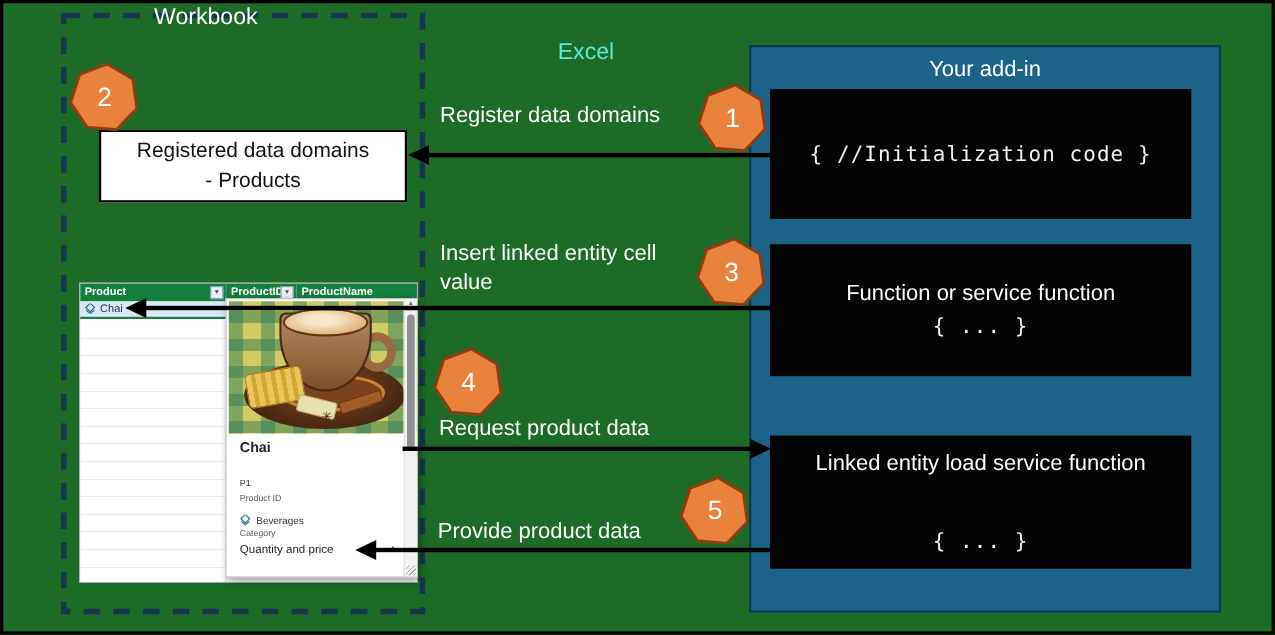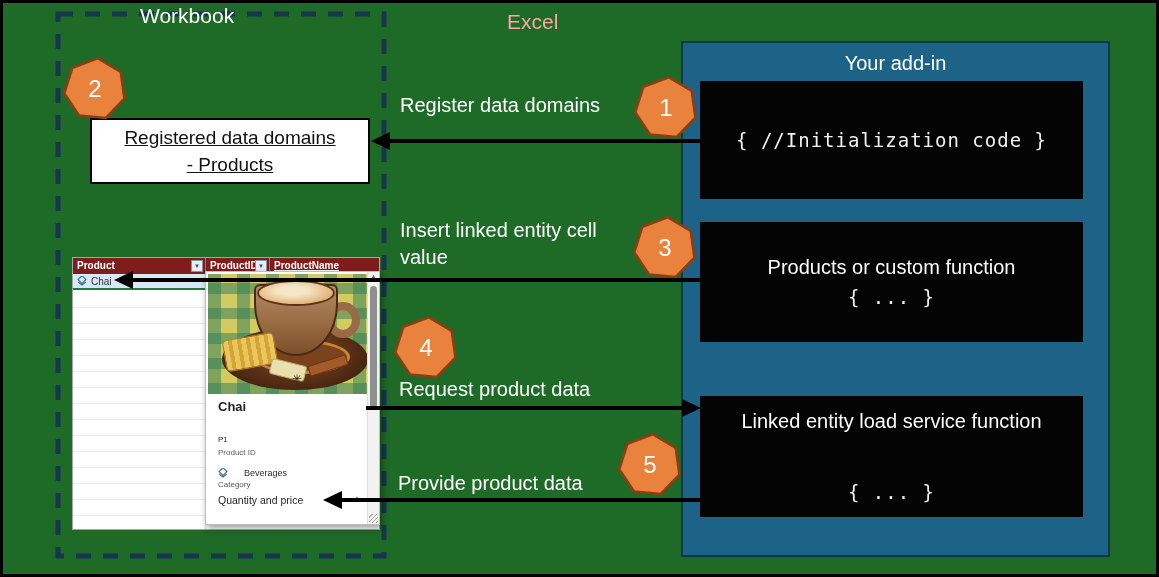--- a/index.html
+++ b/index.html
@@ -6,21 +6,21 @@
   .stage{
     position:relative;width:1159px;height:577px;overflow:hidden;
     background:#1E6A27;
     font-family:"Liberation Sans", sans-serif;
   }
   .frame{position:absolute;inset:0;border:3px solid #000;z-index:60;pointer-events:none;}
 
   
   .workbook-dash{position:absolute;left:54px;top:10px;z-index:1;}
   .workbook-title{position:absolute;left:140px;top:4px;color:#fff;font-size:21px;z-index:2;}
-  .excel-title{position:absolute;left:507px;top:10px;color:#fca5a5;font-size:21px;z-index:2;}
+  .excel-title{position:absolute;left:507px;top:36px;color:#5eead4;font-size:21px;z-index:2;}
   .addin-box{
     position:absolute;left:681px;top:41px;width:429px;height:516px;
     background:#1C6387;border:2px solid #0C3850;box-sizing:border-box;z-index:1;
   }
   .addin-title{position:absolute;left:0;right:0;top:9px;text-align:center;color:#fff;font-size:20px;}
 
   
   .code-box{
     position:absolute;left:700px;width:383px;background:#040404;color:#fff;z-index:3;
     display:flex;flex-direction:column;align-items:center;justify-content:center;gap:7px;
@@ -29,21 +29,21 @@
   .cb2{top:222px;height:120px;}
   .cb3{top:396px;height:121px;gap:48px;}
   .code-title{font-size:20px;color:#fdfdfd;}
   .code-mono{font-family:"DejaVu Sans Mono", monospace;font-size:19px;letter-spacing:1px;color:#f2f2f2;}
 
   
   .registered-box{
     position:absolute;left:90px;top:118px;width:280px;height:66px;background:#fff;
     border:2px solid #000;box-sizing:border-box;z-index:3;
     display:flex;flex-direction:column;align-items:center;justify-content:center;
-    color:#111;font-size:19px;line-height:27px;text-decoration:underline;
+    color:#111;font-size:19px;line-height:27px;
   }
 
   
   .arrow-line{position:absolute;height:4px;background:#000;z-index:10;}
   .arrow-head{position:absolute;width:0;height:0;z-index:10;}
   .head-left{border-top:9px solid transparent;border-bottom:9px solid transparent;border-right:19px solid #000;}
   .head-right{border-top:9px solid transparent;border-bottom:9px solid transparent;border-left:19px solid #000;}
 
   
   .flow-label{position:absolute;color:#fff;font-size:20px;z-index:9;line-height:27px;}
@@ -54,26 +54,26 @@
   .badge .num{
     position:absolute;inset:0;display:flex;align-items:center;justify-content:center;
     color:#fff;font-size:24px;padding-top:2px;box-sizing:border-box;
   }
 
   
   .xl-table{
     position:absolute;left:72px;top:257px;width:308px;height:273px;background:#fff;
     border:1px solid #9FA8AF;box-sizing:border-box;z-index:4;font-family:"Liberation Sans",sans-serif;
   }
-  .xl-header{display:flex;height:16px;background:#7f1d1d;}
+  .xl-header{display:flex;height:16px;background:#15803d;}
   .xl-h{position:relative;color:#fff;font-size:10px;font-weight:bold;line-height:16px;
     padding-left:4px;box-sizing:border-box;border-right:1px solid #558BB8;white-space:nowrap;overflow:hidden;}
   .xl-h-product{width:133px;}
   .xl-h-id{width:64px;}
-  .xl-h-name{flex:1;border-right:none;text-decoration:underline;}
+  .xl-h-name{flex:1;border-right:none;}
   .xl-filter{
     position:absolute;right:2px;top:2px;width:12px;height:12px;background:#E8EEF4;
     border:1px solid #7F97A8;color:#33536B;font-size:6px;line-height:11px;text-align:center;box-sizing:border-box;
   }
   .xl-row1{
     position:relative;height:16px;background:#D7E9F7;border-bottom:2px solid #1F7A44;
     font-size:10px;color:#26323C;line-height:15px;padding-left:4px;box-sizing:border-box;
     display:flex;align-items:center;gap:4px;
   }
   .xl-grid{
@@ -121,21 +121,21 @@
 
   .card-scroll{position:absolute;right:0;top:0;bottom:0;width:11px;background:#F2F2F2;border-left:1px solid #DEDEDE;}
   .card-scroll .up{position:absolute;top:1px;left:0;right:0;text-align:center;font-size:6px;color:#707070;}
   .card-thumb{position:absolute;left:2px;top:14px;width:7px;height:122px;background:#8F8F8F;border-radius:4px;}
 
   .card-title{position:absolute;left:12px;top:127px;font-size:13px;font-weight:600;color:#1F1F1F;}
   .card-lbl{position:absolute;left:12px;font-size:8px;color:#5A5A5A;margin-top:24px;}
   .card-val{position:absolute;left:12px;font-size:8px;color:#2B2B2B;}
   .lbl-pid{top:152px;} .val-pid{top:163px;}
   .lbl-cat{top:184px;}
-  .card-cat-row{position:absolute;left:12px;top:196px;display:flex;align-items:flex-end;gap:16px;font-size:9px;color:#2B2B2B;}
+  .card-cat-row{position:absolute;left:12px;top:196px;display:flex;align-items:flex-end;gap:5px;font-size:9px;color:#2B2B2B;}
   .card-section{position:absolute;left:12px;top:222px;font-size:10.5px;font-weight:normal;color:#1F1F1F;}
   .card-chevron{position:absolute;right:18px;top:222px;font-size:8px;color:#555;}
   .card-grip{position:absolute;right:1px;bottom:1px;width:9px;height:9px;
     background:repeating-linear-gradient(135deg,transparent 0 2px,#ABABAB 2px 3px);}
 </style>
 </head>
 <body>
 
 <div class="stage">
 
@@ -147,21 +147,21 @@
   <div class="excel-title">Excel</div>
 
   <div class="addin-box">
     <div class="addin-title">Your add-in</div>
   </div>
 
   <div class="code-box cb1">
     <div class="code-mono">{ //Initialization code }</div>
   </div>
   <div class="code-box cb2">
-    <div class="code-title">Products or custom function</div>
+    <div class="code-title">Function or service function</div>
     <div class="code-mono">{ ... }</div>
   </div>
   <div class="code-box cb3">
     <div class="code-title">Linked entity load service function</div>
     <div class="code-mono">{ ... }</div>
   </div>
 
   <div class="registered-box">
     <div>Registered data domains</div>
     <div>- Products</div>

